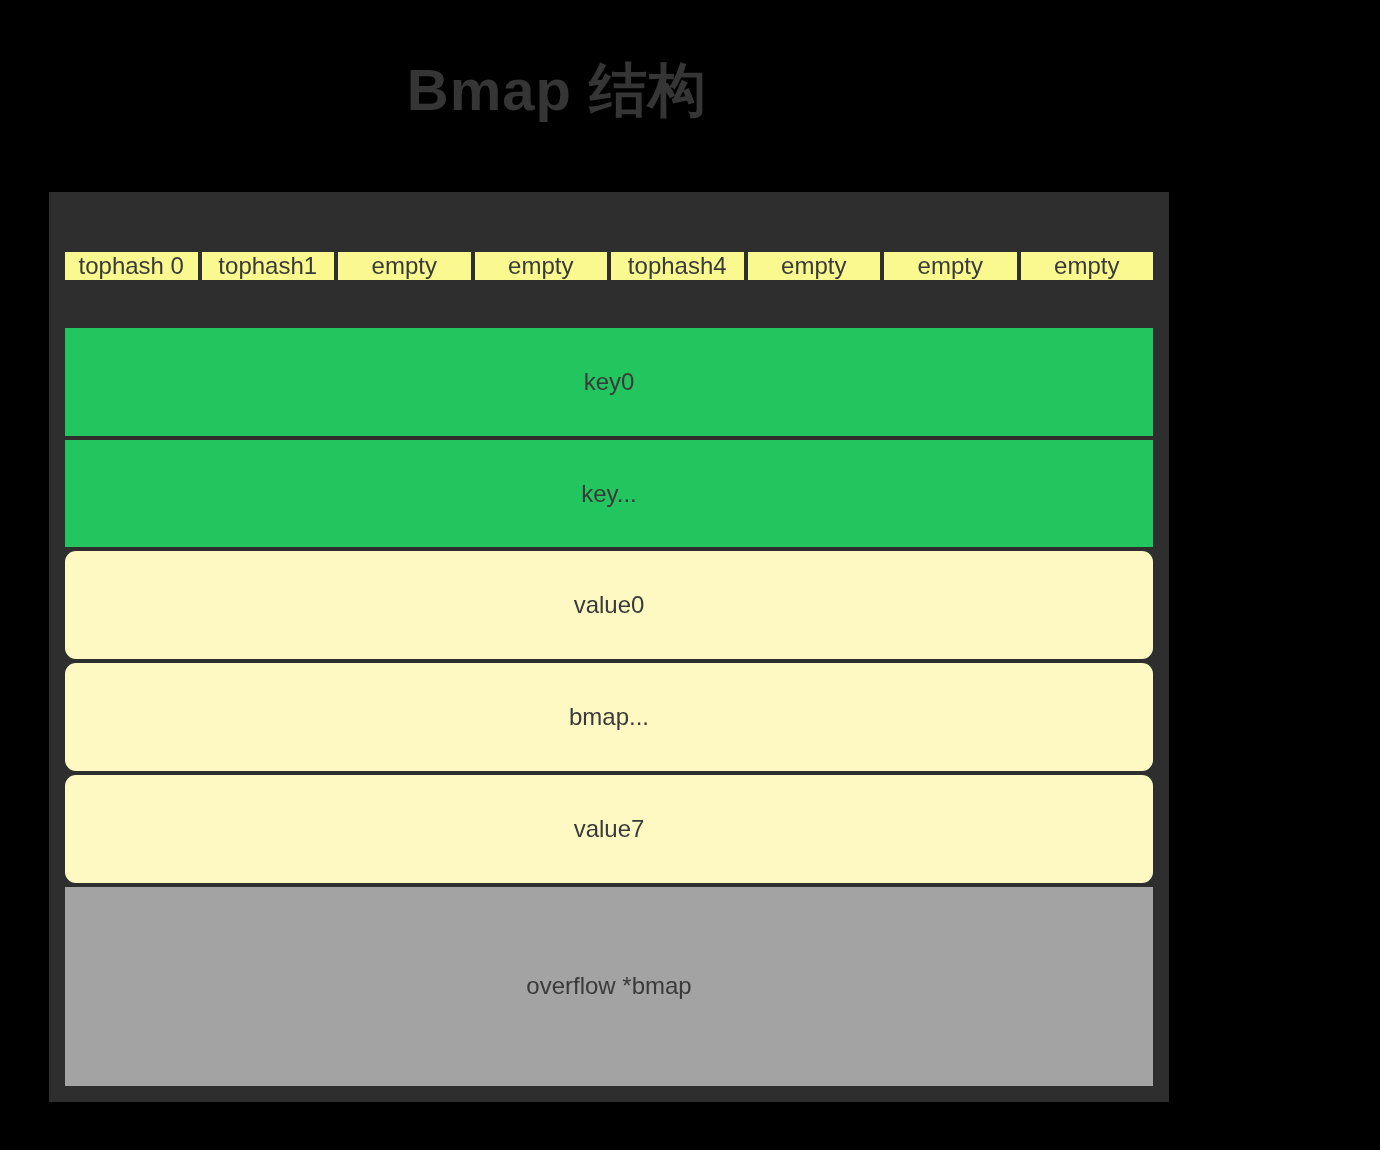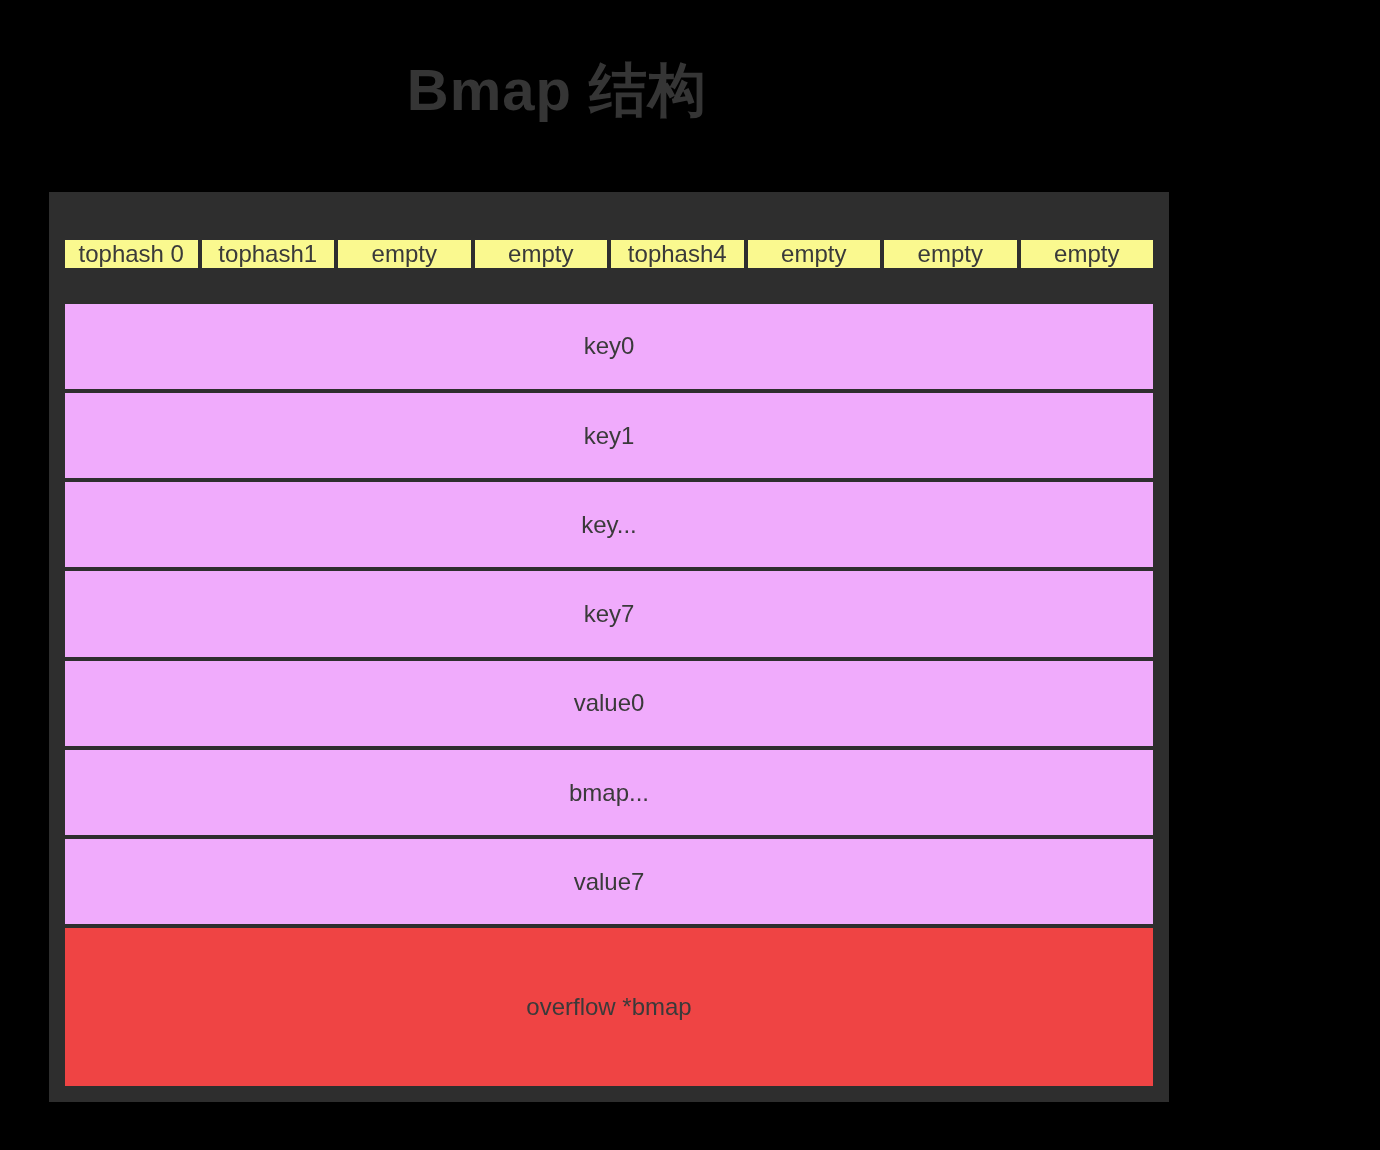--- a/index.html
+++ b/index.html
@@ -58,46 +58,44 @@
   .tophash-cell {
     flex: 1 1 0;
     background: #faf98f;
     display: flex;
     align-items: center;
     justify-content: center;
     font-size: 24px;
     color: #3a3a3a;
   }
 
-  .key-row   { flex: 79 0 0; background: #f0abfc; }
-  .value-row { flex: 79 0 0; background: #f0abfc; }
-  .overflow-row { flex: 146 0 0; background: #ef4444; }
+  .key-row   { flex: 79 0 0; background: #22c55e; }
+  .value-row { flex: 79 0 0; background: #fef9c3; border-radius: 11px; }
+  .overflow-row { flex: 146 0 0; background: #a3a3a3; }
 </style>
 </head>
 <body>
 
 <h1 class="title">Bmap 结构</h1>
 
 <div class="bmap-diagram">
 
   <div class="row tophash-row">
     <div class="tophash-cell">tophash 0</div>
     <div class="tophash-cell">tophash1</div>
     <div class="tophash-cell">empty</div>
     <div class="tophash-cell">empty</div>
     <div class="tophash-cell">tophash4</div>
     <div class="tophash-cell">empty</div>
     <div class="tophash-cell">empty</div>
     <div class="tophash-cell">empty</div>
   </div>
 
   <div class="row key-row">key0</div>
-  <div class="row key-row">key1</div>
   <div class="row key-row">key...</div>
-  <div class="row key-row">key7</div>
 
   <div class="row value-row">value0</div>
   <div class="row value-row">bmap...</div>
   <div class="row value-row">value7</div>
 
   <div class="row overflow-row">overflow *bmap</div>
 
 </div>
 
 </body></html>

